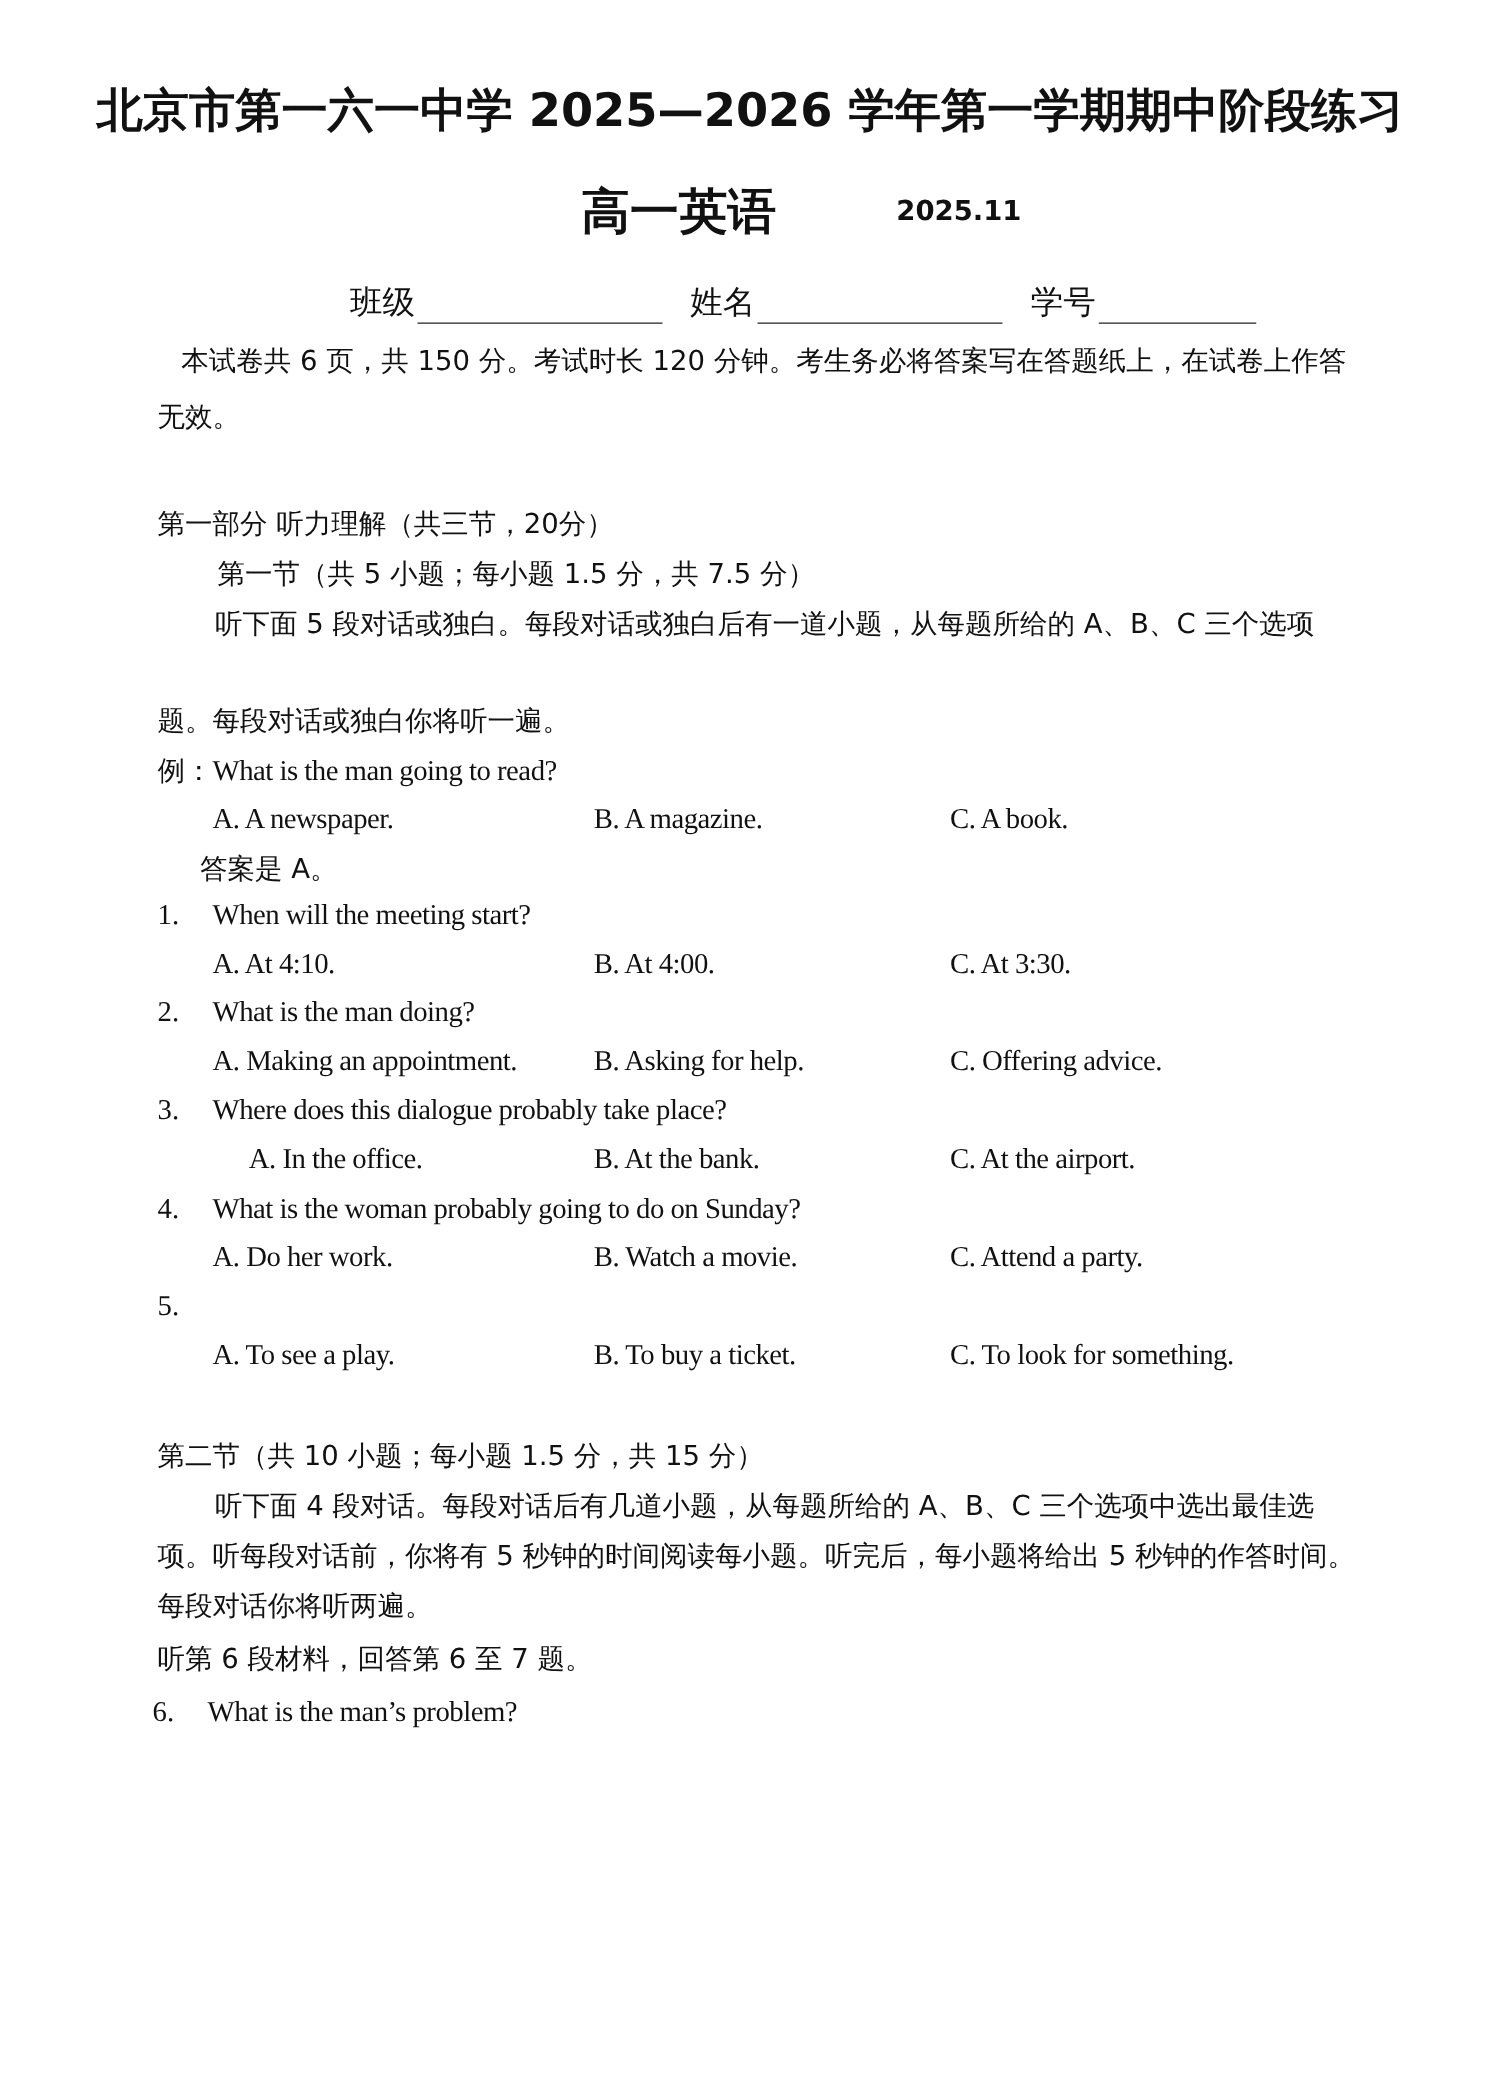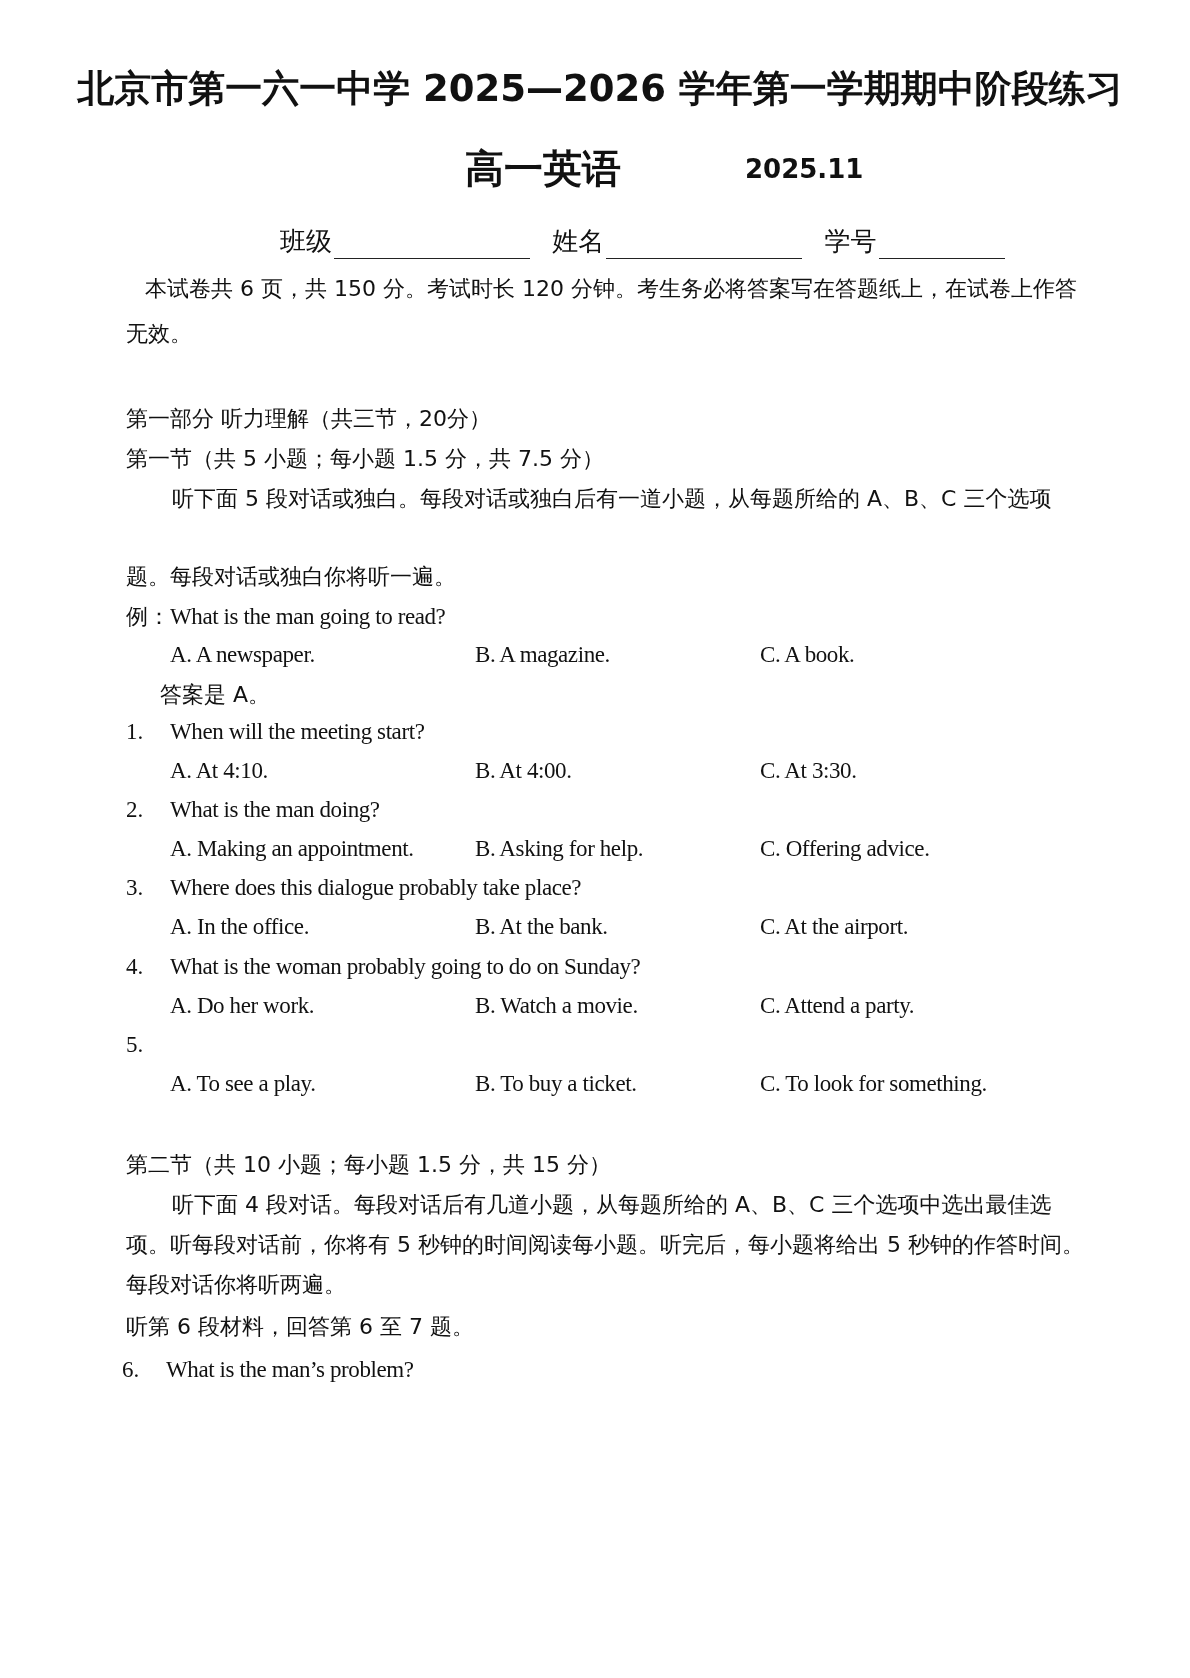--- a/index.html
+++ b/index.html
@@ -40,22 +40,22 @@
     }
     .subtitle {
       font-family: "DejaVu Sans", "Liberation Sans", sans-serif;
       font-weight: bold;
       font-size: 39px;
       vertical-align: middle;
     }
     .date {
       font-family: "DejaVu Sans", "Liberation Sans", sans-serif;
       font-weight: bold;
-      font-size: 26px;
-      margin-left: 120px;
+      font-size: 22px;
+      margin-left: 92px;
       vertical-align: middle;
     }
     .fields {
       position: absolute;
       top: 212px;
       left: 280px;
       white-space: nowrap;
       font-family: "DejaVu Sans", sans-serif;
       font-size: 26px;
     }
@@ -140,21 +140,21 @@
     </span>
     <span class="field">
       <span>学号</span><span class="blank w3"></span>
     </span>
   </div>
 
   <div class="text" style="top:262px; left:145px;">本试卷共 6 页，共 150 分。考试时长 120 分钟。考生务必将答案写在答题纸上，在试卷上作答</div>
   <div class="text" style="top:307px;">无效。</div>
 
   <div class="text" style="top:392px;">第一部分  听力理解（共三节，20分）</div>
-  <div class="text" style="top:432px;">第一节（共 5 小题；每小题 1.5 分，共 7.5 分）</div>
+  <div class="text" style="top:432px;margin-left:48px;">第一节（共 5 小题；每小题 1.5 分，共 7.5 分）</div>
 
   <div class="text" style="top:472px; left:172px;">听下面 5 段对话或独白。每段对话或独白后有一道小题，从每题所给的 A、B、C 三个选项</div>
   <div class="text" style="top:590px;">
     <span>例：</span><span class="en">What is the man going to read?</span>
   </div>
 
   <div class="text" style="top:550px;">题。每段对话或独白你将听一遍。</div>
   <div class="opt a" style="top:630px;">A. A newspaper.</div>
   <div class="opt b" style="top:630px;">B. A magazine.</div>
   <div class="opt c" style="top:630px;">C. A book.</div>
@@ -167,21 +167,21 @@
   <div class="opt c" style="top:746px;">C. At 3:30.</div>
 
   <div class="q-num" style="top:785px;">2.</div>
   <div class="q-text" style="top:785px;">What is the man doing?</div>
   <div class="opt a" style="top:824px;">A. Making an appointment.</div>
   <div class="opt b" style="top:824px;">B. Asking for help.</div>
   <div class="opt c" style="top:824px;">C. Offering advice.</div>
 
   <div class="q-num" style="top:863px;">3.</div>
   <div class="q-text" style="top:863px;">Where does this dialogue probably take place?</div>
-  <div class="opt a" style="top:902px;">A. In the office.</div>
+  <div class="opt a" style="top:902px;margin-left:29px;">A. In the office.</div>
   <div class="opt b" style="top:902px;">B. At the bank.</div>
   <div class="opt c" style="top:902px;">C. At the airport.</div>
 
   <div class="q-num" style="top:942px;">4.</div>
   <div class="q-text" style="top:942px;">What is the woman probably going to do on Sunday?</div>
   <div class="opt a" style="top:981px;">A. Do her work.</div>
   <div class="opt b" style="top:981px;">B. Watch a movie.</div>
   <div class="opt c" style="top:981px;">C. Attend a party.</div>
 
   <div class="q-num" style="top:1020px;">5.</div>

